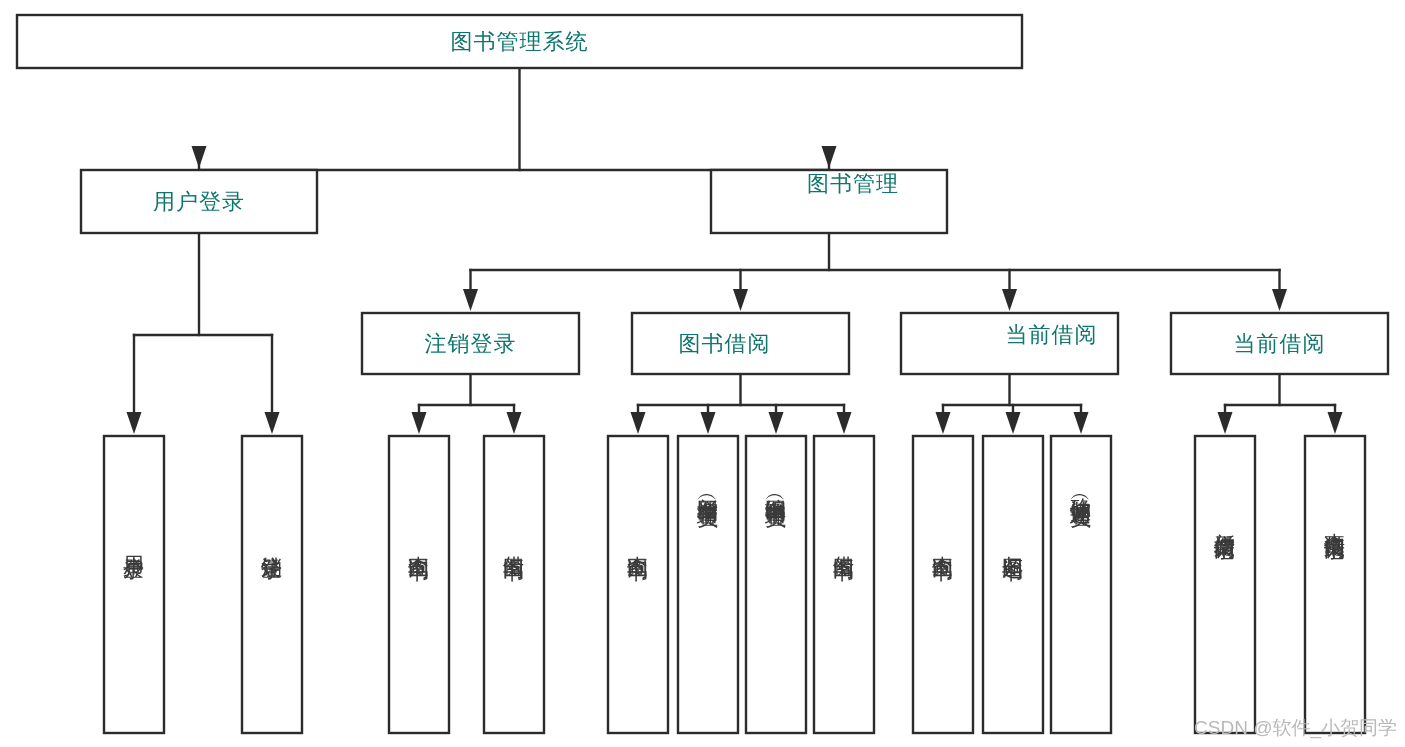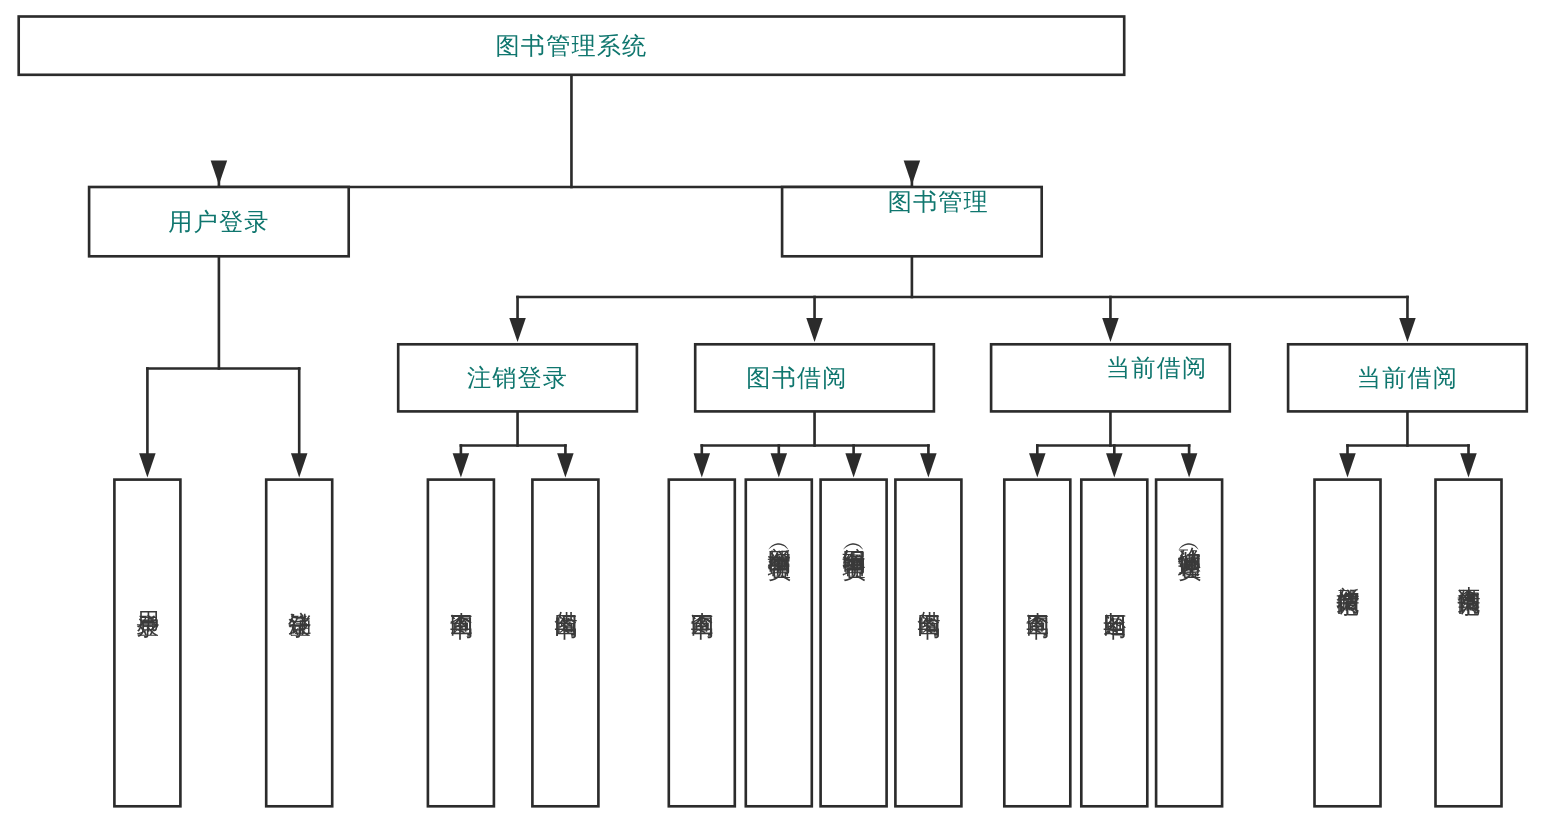--- a/index.html
+++ b/index.html
@@ -264,14 +264,15 @@
         <span class="vlabel-text">确认归还（管理员）</span>
       </div>
       <div class="vlabel-wrap" style="left: 1195px; top: 436px; width: 60px; height: 297px; padding-top: 79.5px; box-sizing: border-box;">
         <span class="vlabel-text">新增借阅记录</span>
       </div>
       <div class="vlabel-wrap" style="left: 1305px; top: 436px; width: 60px; height: 297px; padding-top: 79.5px; box-sizing: border-box;">
         <span class="vlabel-text">查询借阅记录</span>
       </div>
     </div>
 
+  <div class="watermark">CSDN @软件_小贺同学</div>
 
 </div>
 
 </body></html>

